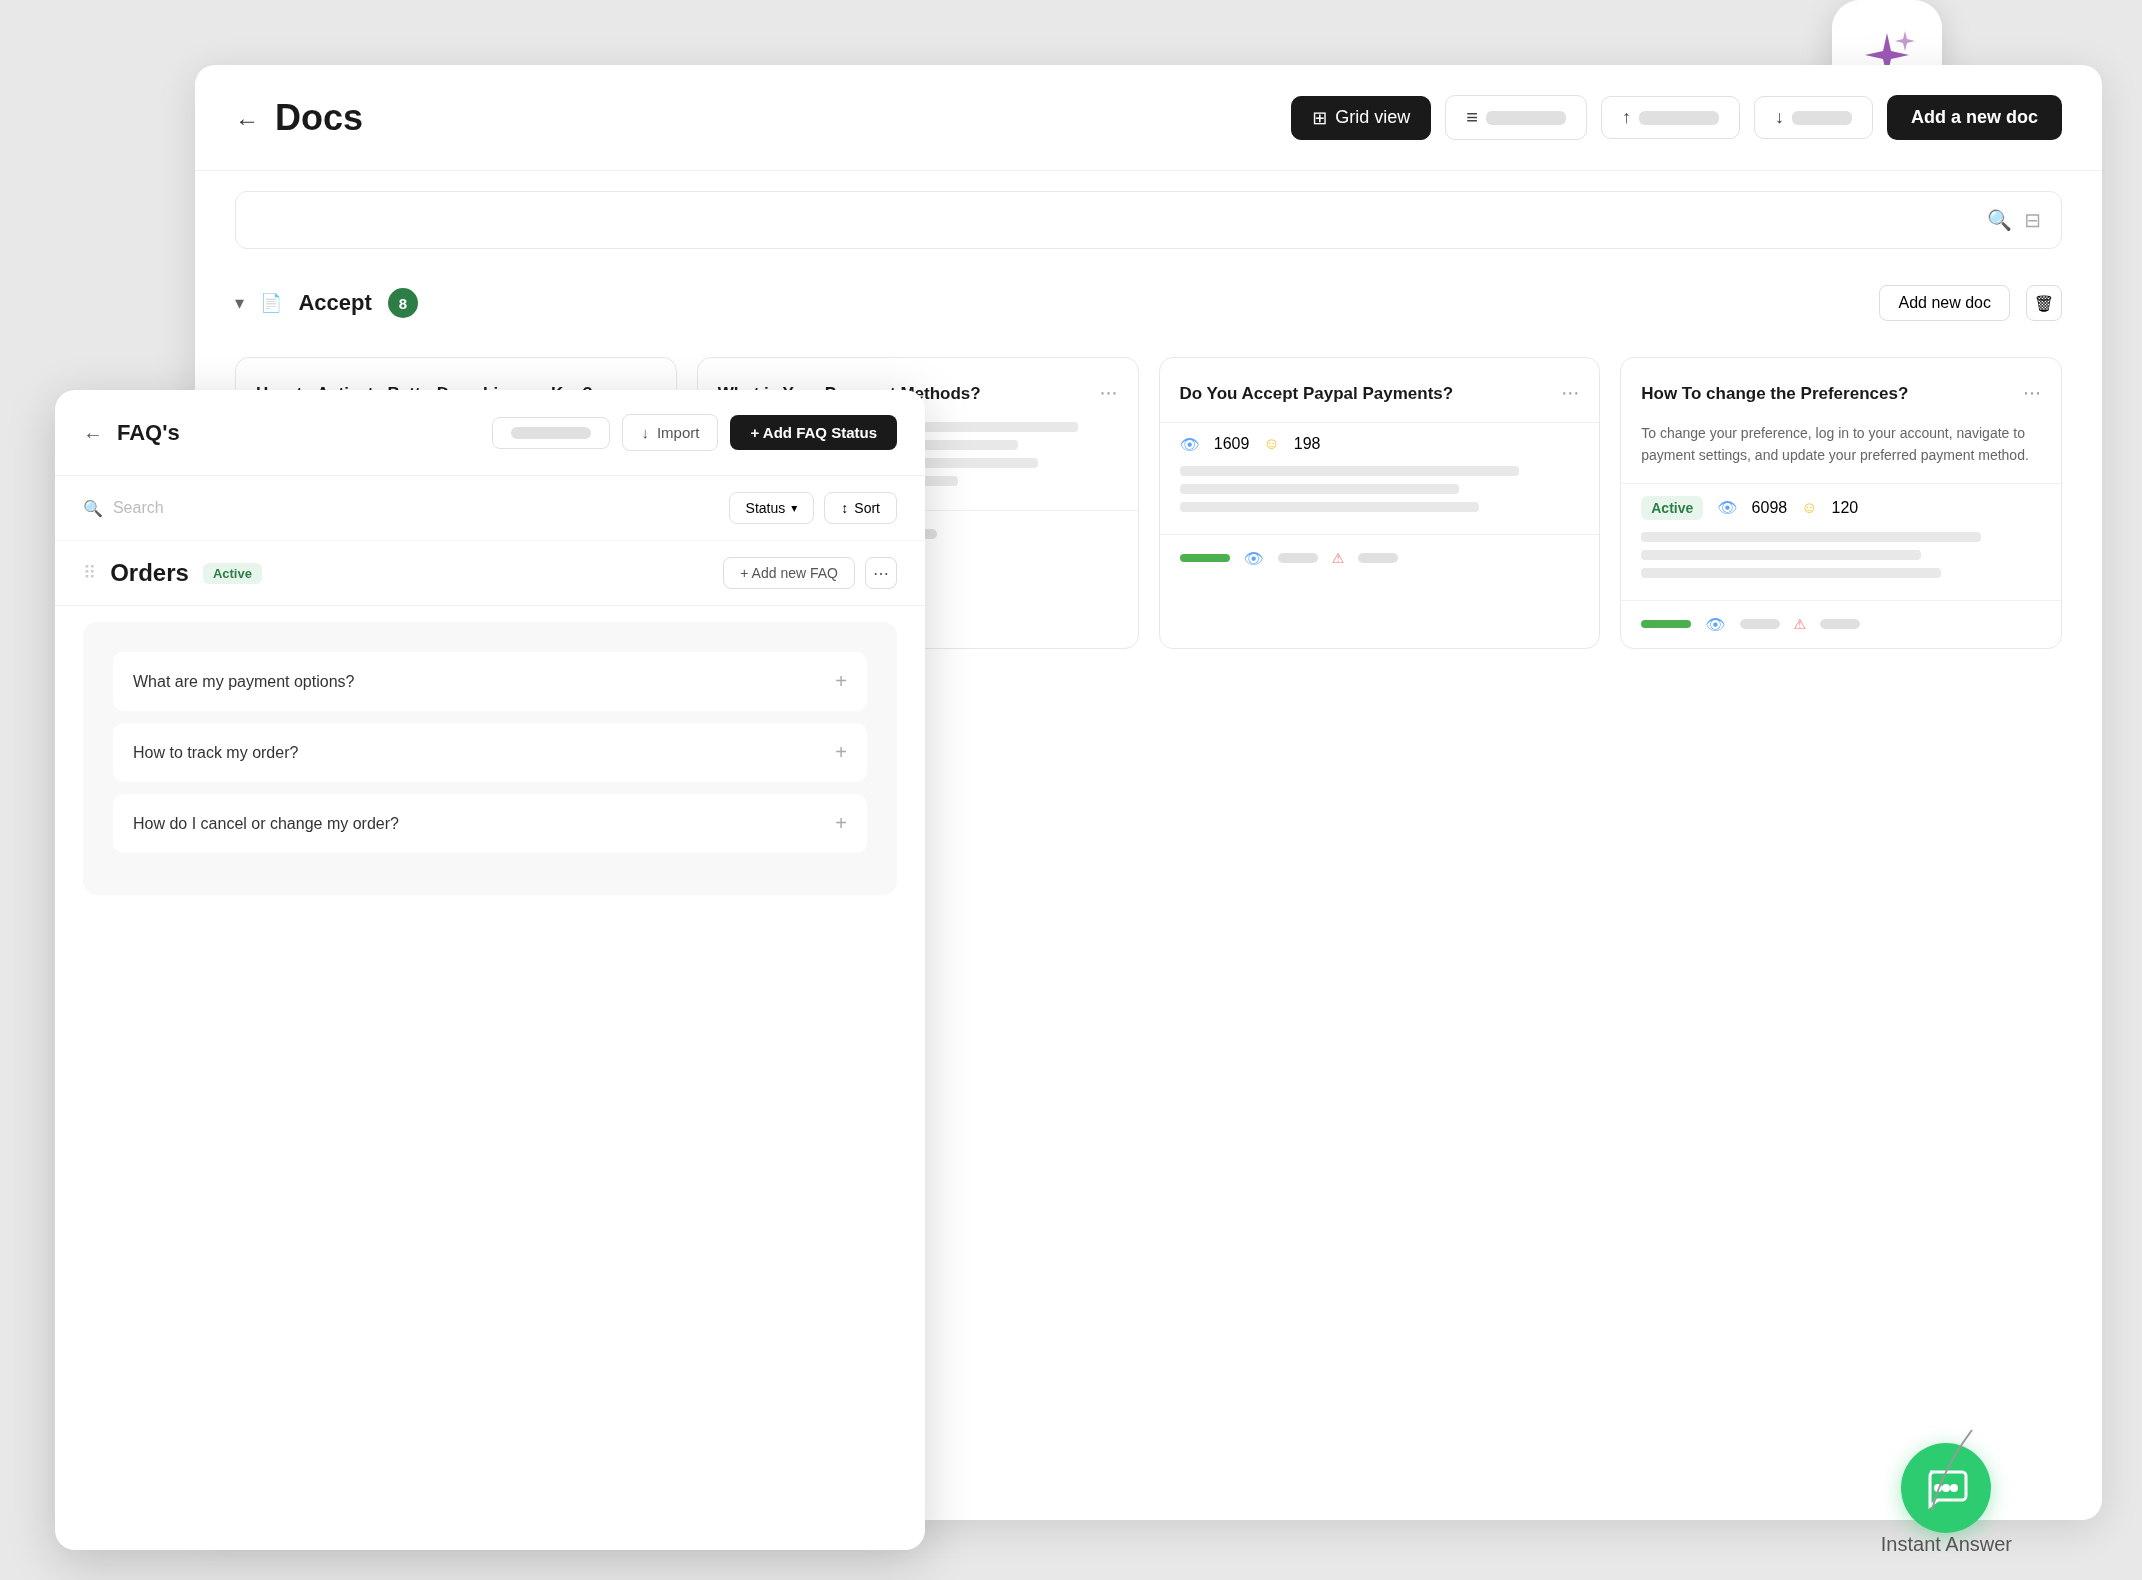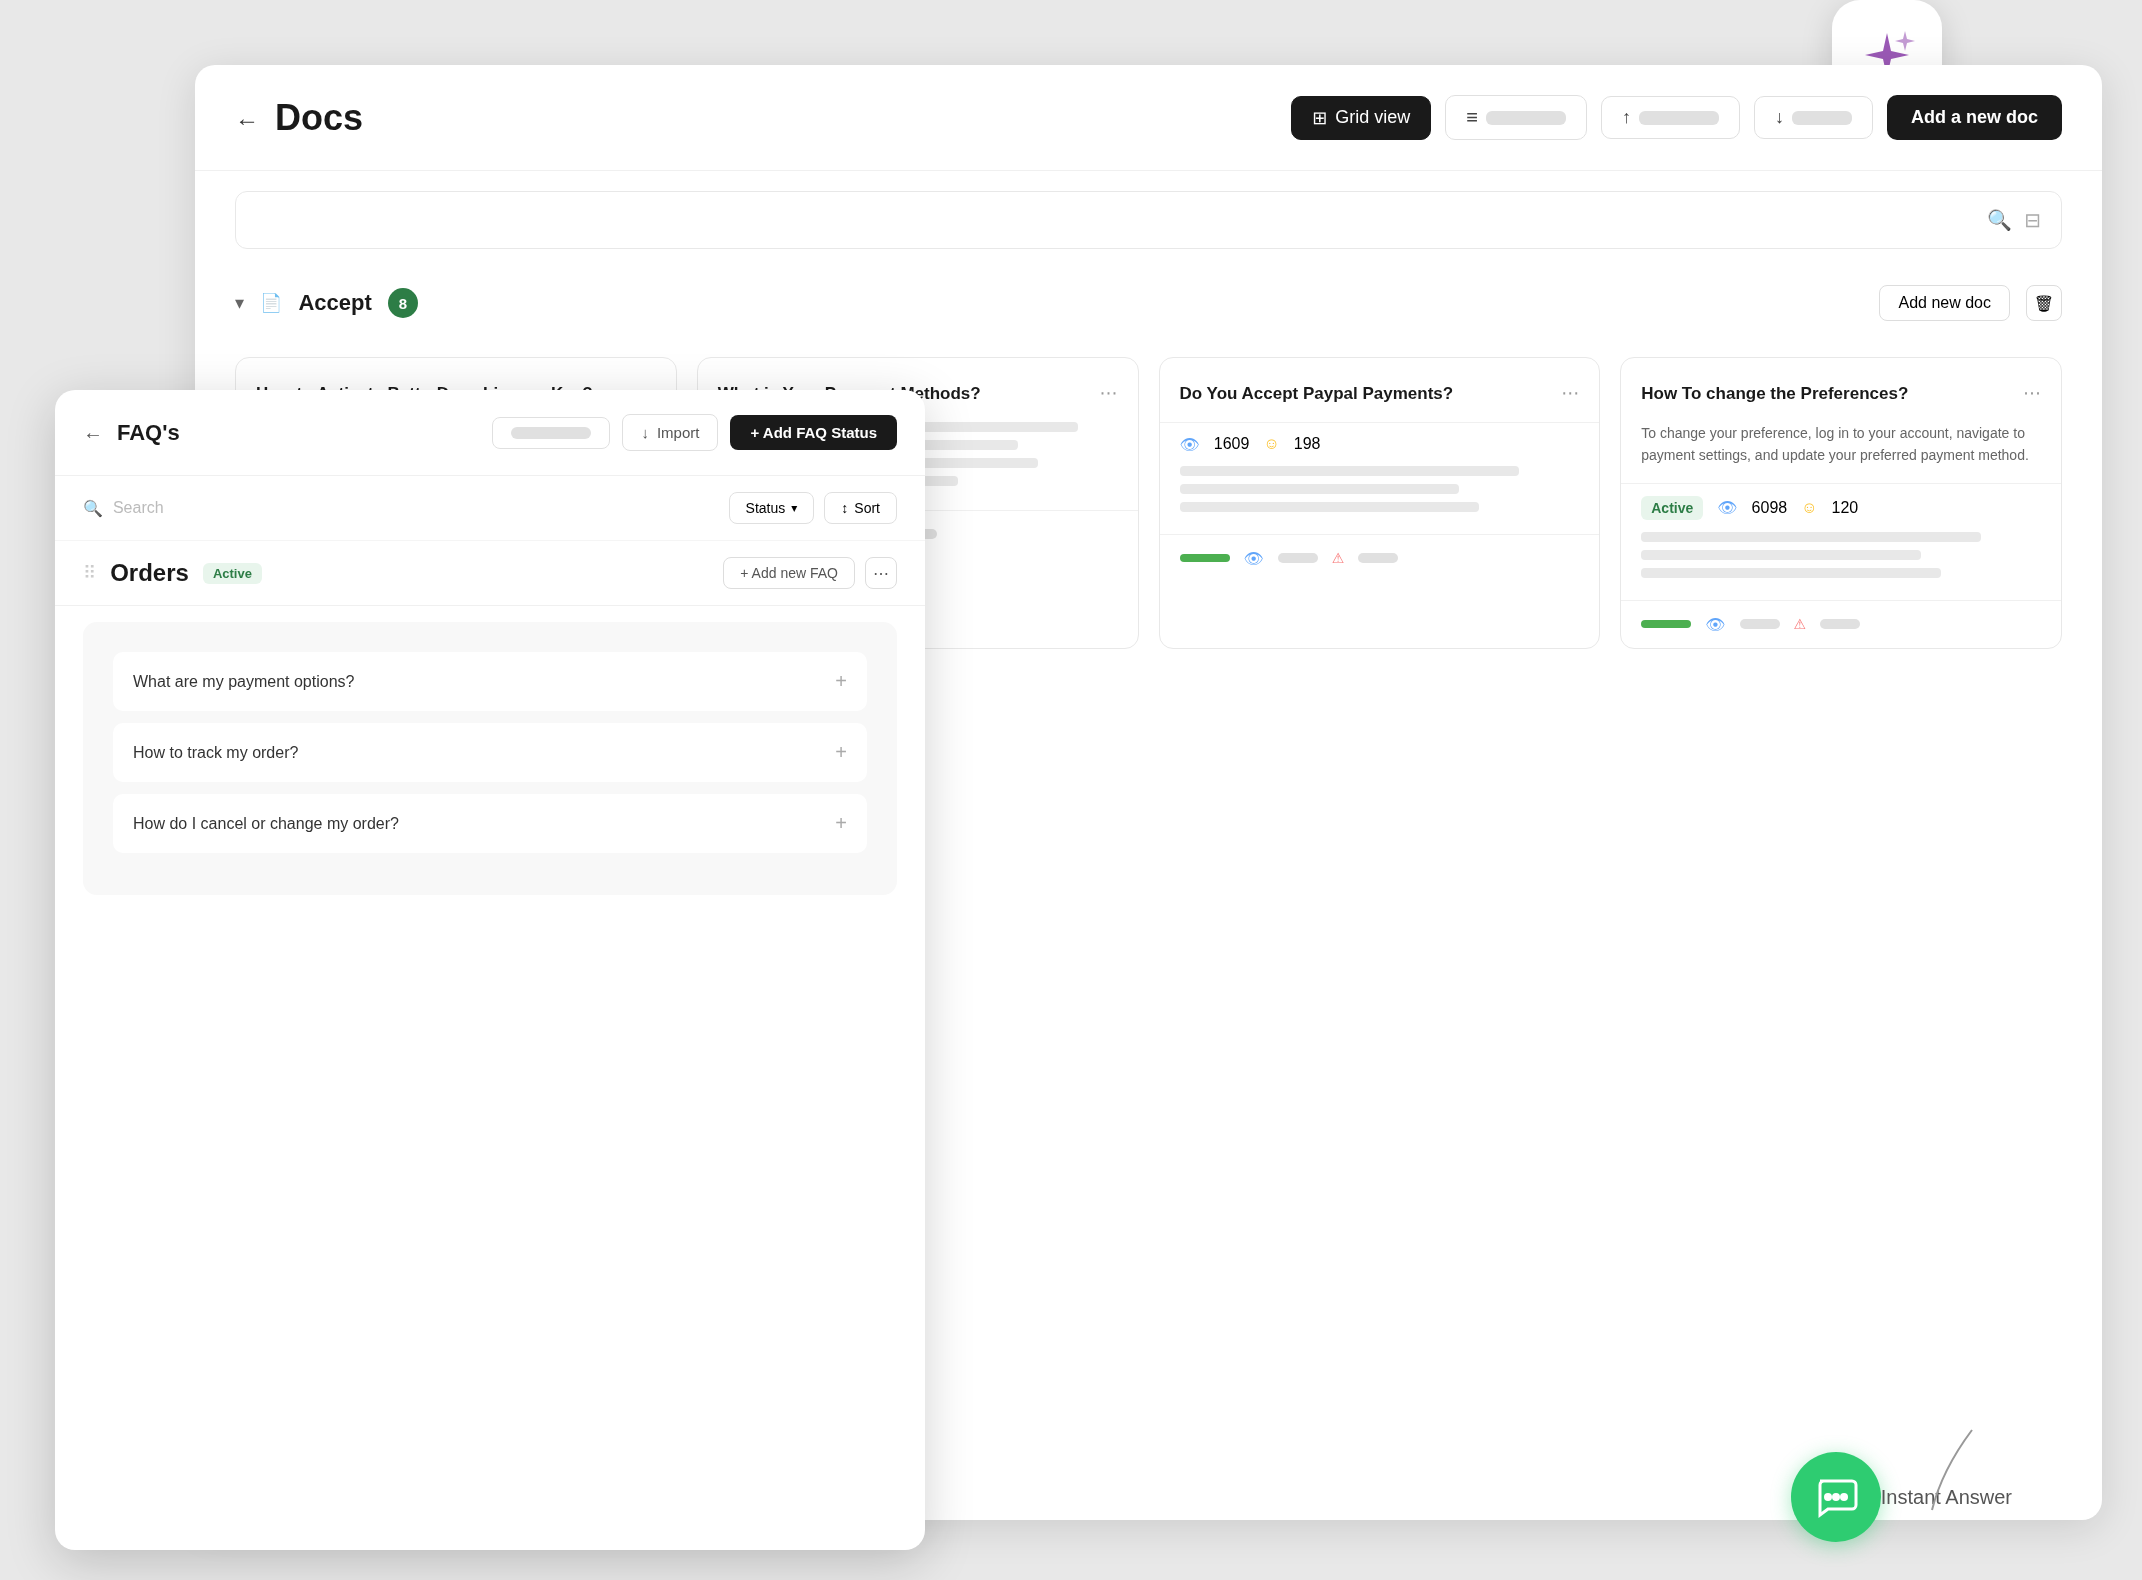--- a/index.html
+++ b/index.html
@@ -498,24 +498,24 @@
 
     .faq-plus {
       color: #aaa;
       font-size: 20px;
       cursor: pointer;
     }
 
     
     .instant-answer {
       position: absolute;
-      bottom: 38px;
+      bottom: 24px;
       right: 130px;
       display: flex;
-      flex-direction: row;
+      flex-direction: column;
       align-items: center;
     }
 
     .chat-icon {
       width: 90px;
       height: 90px;
       background: #2ecc71;
       border-radius: 50%;
       display: flex;
       align-items: center;

